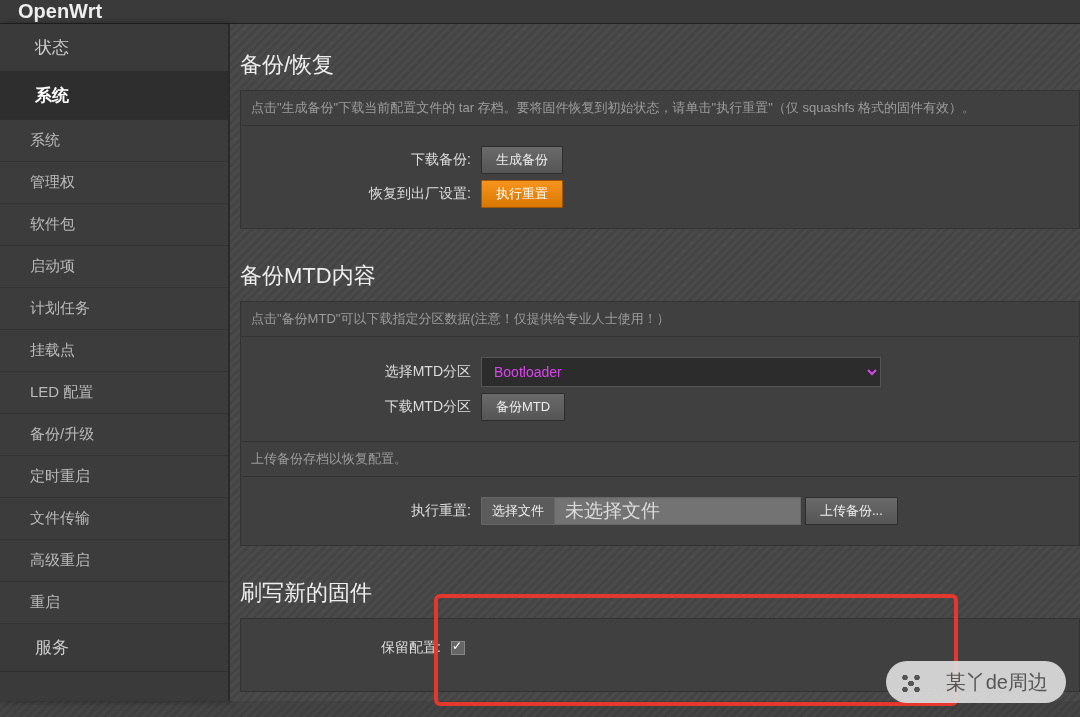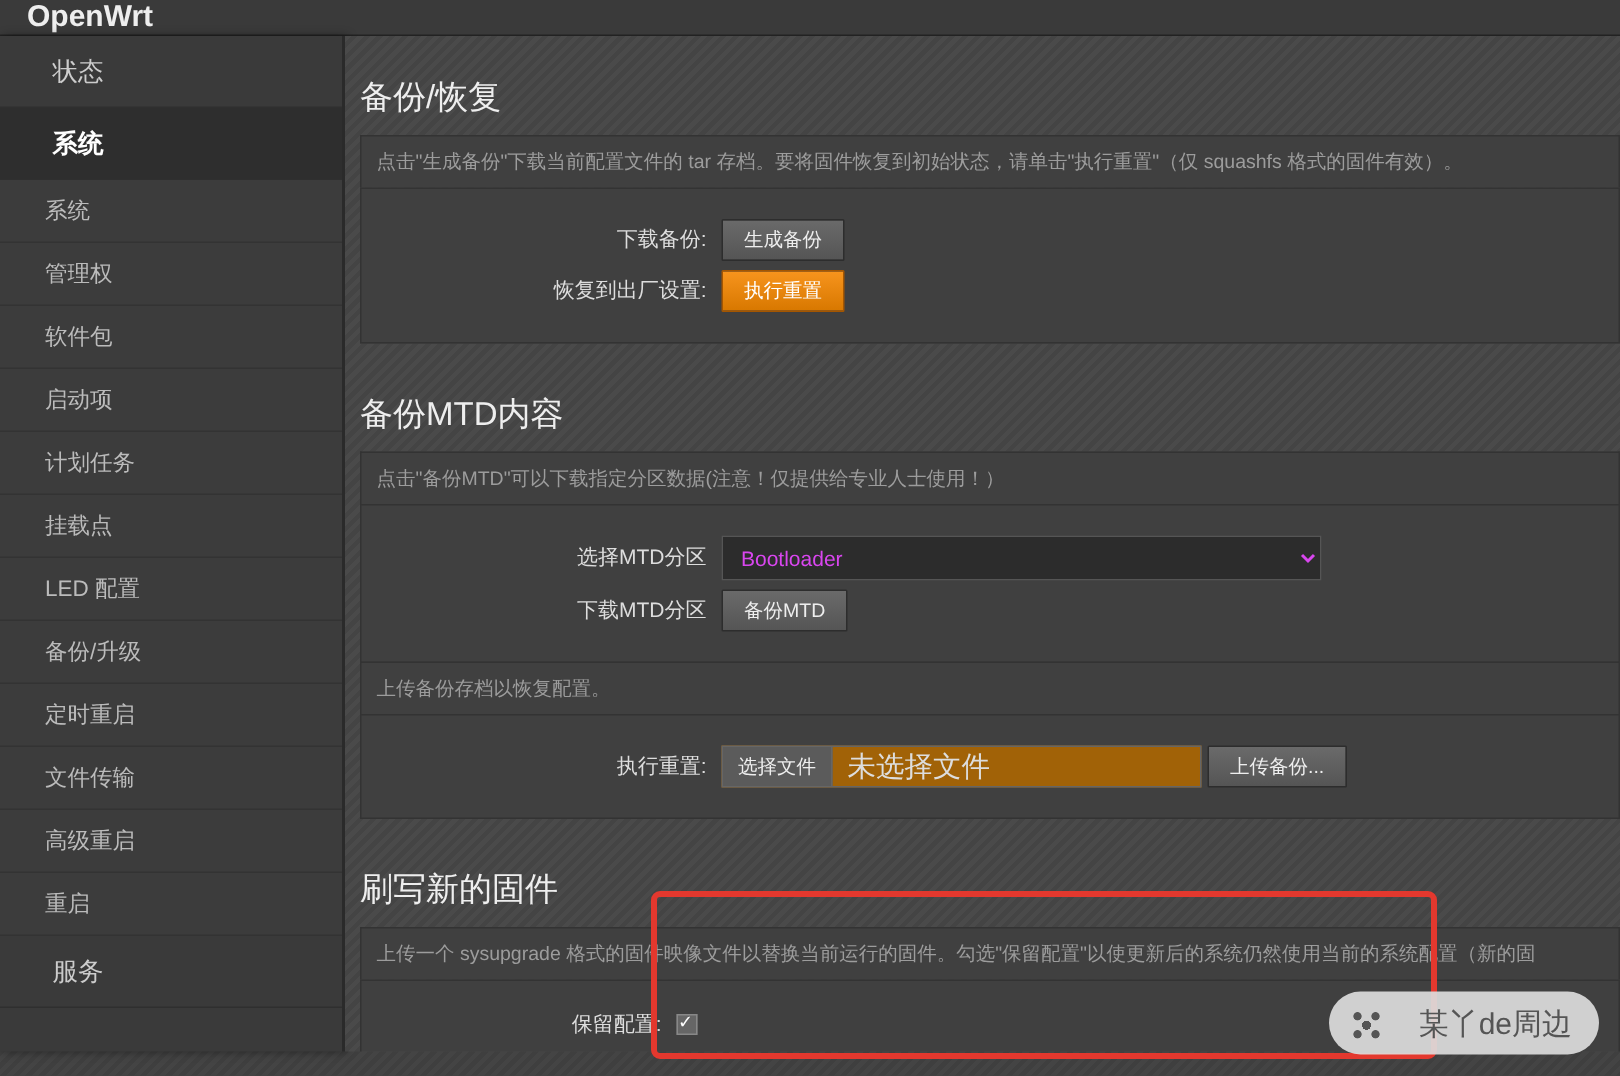--- a/index.html
+++ b/index.html
@@ -123,21 +123,21 @@
     background: #2c2c2c;
     color: #d946ef;
     border: 1px solid #555;
     padding: 5px 8px;
     font-size: 14px;
     width: 400px;
   }
   .file-picker {
     display: flex;
     border: 1px solid #666;
-    background: #a16207;
+    background: #737373;
     height: 28px;
     align-items: stretch;
   }
   .file-picker .choose {
     background: #5b5b5b;
     color: #eee;
     padding: 4px 10px;
     border-right: 1px solid #666;
     display:flex; align-items:center;
     font-size:13px;
@@ -268,21 +268,20 @@
               <div class="fname" style="flex:1">未选择文件</div>
             </div>
             <button class="btn">上传备份...</button>
           </div>
         </div>
       </div>
     </div>
 
     <div class="section">
       <div class="sect-header">刷写新的固件</div>
-      <div class="sect-desc">上传一个 sysupgrade 格式的固件映像文件以替换当前运行的固件。勾选"保留配置"以使更新后的系统仍然使用当前的系统配置（新的固</div>
       <div class="sect-body" style="padding-bottom:28px">
         <div class="form-row">
           <div class="form-label" style="width:200px">保留配置:</div>
           <div class="form-ctrl">
             <input type="checkbox" class="chk" checked="" style="">
           </div>
         </div>
 
       </div>
     </div>

